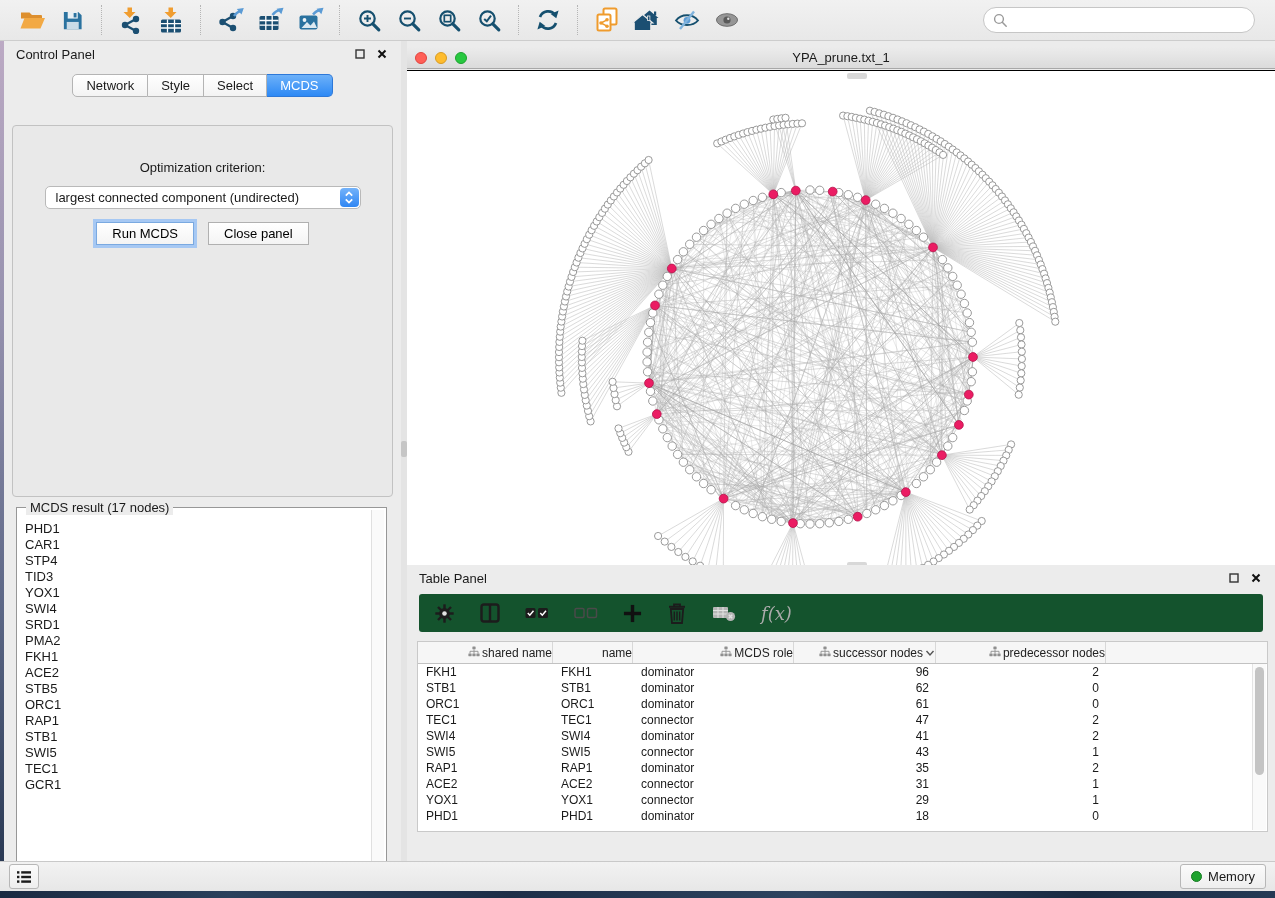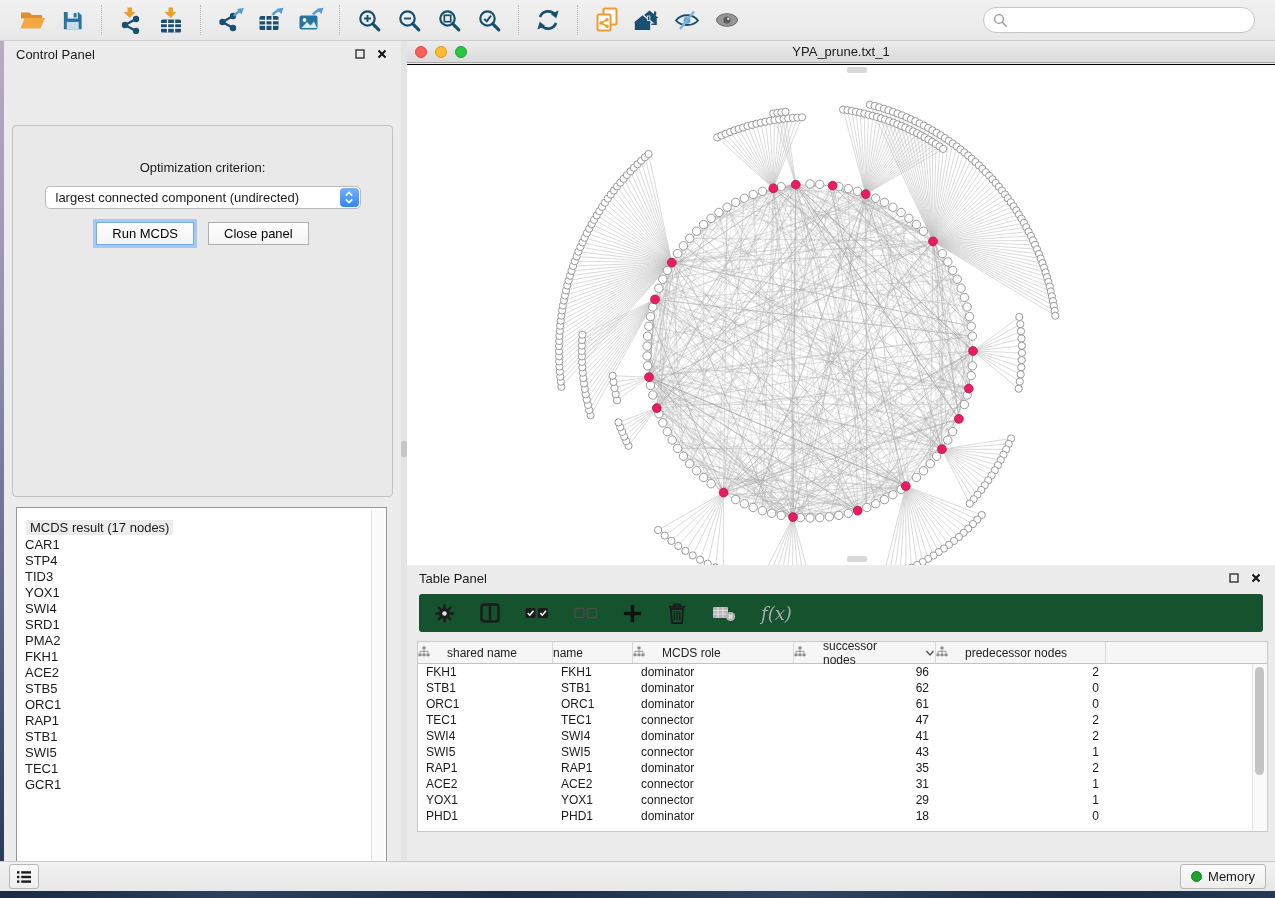--- a/index.html
+++ b/index.html
@@ -28,50 +28,50 @@
   .seg-tab:last-child{border-radius:0 5px 5px 0;}
   .seg-tab.active{background:linear-gradient(#6db1f9,#2d89f5);border-color:#2d78d8;color:#fff;}
   .inner-panel{position:absolute;left:8px;right:8px;top:84px;height:370px;border:1px solid #c2c2c2;border-radius:4px;background:#e9e9e9;z-index:1;}
   .crit-label{margin-top:34px;text-align:center;font-size:13px;}
   .select-box{margin:11px auto 0;width:316px;height:23px;background:#fff;border:1px solid #b9b9b9;border-radius:5px;display:flex;align-items:center;box-sizing:border-box;}
   .select-text{flex:1;font-size:13px;padding-left:10px;white-space:nowrap;overflow:hidden;}
   .select-stepper{width:19px;height:19px;margin-right:1px;border-radius:4px;background:linear-gradient(#74b3fa,#2f86f3);display:flex;align-items:center;justify-content:center;}
   .btn-row{margin-top:13px;display:flex;justify-content:center;gap:14px;}
   .btn{background:linear-gradient(#ffffff,#f4f4f4);border:1px solid #b0b0b0;border-radius:0;font-size:13px;padding:3px 15px;font-family:"Liberation Sans",sans-serif;cursor:default;}
   .btn.focused{box-shadow:0 0 0 3px #a6c8f3;border-color:#7aa9e0;}
-  .result-legend{position:absolute;left:22px;top:479px;z-index:2;background:#ececec;padding:0 4px;font-size:13px;}
+  .result-legend{position:absolute;left:22px;top:459px;z-index:2;background:#ececec;padding:0 4px;font-size:13px;}
   .result-box{position:absolute;left:12px;right:14px;top:466px;height:371px;border:1px solid #979797;background:#fff;}
   .result-list{position:absolute;left:4px;top:13px;bottom:3px;right:16px;overflow:hidden;font-size:13px;}
   .result-list .list-item{line-height:16px;padding-left:4px;}
   .result-scroll{position:absolute;top:2px;bottom:2px;right:2px;width:12px;background:#fafafa;border-left:1px solid #e0e0e0;}
 
   
   .v-divider{position:absolute;left:401px;top:41px;width:6px;height:820px;background:#e4e4e4;}
   .v-grip{position:absolute;left:0;top:400px;width:6px;height:16px;background:#c6c6c6;border-radius:2px;}
 
   
-  .network-window{position:absolute;left:407px;top:41px;width:868px;height:524px;}
+  .network-window{position:absolute;left:407px;top:47px;width:868px;height:524px;}
   .nw-titlebar{position:relative;height:22px;background:linear-gradient(#ececec,#dbdbdb);border-bottom:1px solid #a8a8a8;display:flex;align-items:center;padding:0 8px;box-sizing:border-box;}
   .nw-title{position:absolute;left:0;right:0;text-align:center;font-size:13px;color:#1a1a1a;}
   .tl{width:12px;height:12px;border-radius:50%;margin-right:8px;box-sizing:border-box;position:relative;z-index:1;}
   .tl.red{background:#ff5f57;border:1px solid #e0443e;}
   .tl.yellow{background:#febc2e;border:1px solid #d89b22;}
   .tl.green{background:#28c840;border:1px solid #1da22f;}
   .nw-canvas{position:absolute;left:0;top:23px;width:868px;height:501px;background:#fff;border-top:1px solid #000;box-sizing:border-box;}
   .grip-top{position:absolute;left:440px;top:2px;width:20px;height:6px;background:#d8d8d8;border-radius:2px;}
   .grip-bottom{position:absolute;left:440px;bottom:3px;width:20px;height:6px;background:#d8d8d8;border-radius:2px;}
 
   
   .table-panel{position:absolute;left:407px;top:565px;width:868px;height:296px;background:#ececec;}
   .tp-toolbar{position:absolute;left:12px;right:12px;top:29px;height:38px;background:#14532d;border-radius:3px;display:flex;align-items:center;padding:0 15px;gap:25px;box-sizing:border-box;}
   .tp-ibtn{display:flex;align-items:center;justify-content:center;cursor:default;}
   .fx-label{font-family:"DejaVu Serif",serif;font-style:italic;font-size:18px;color:#ababab;}
   .tp-table{position:absolute;left:10px;right:7px;top:76px;height:191px;background:#fff;border:1px solid #c9c9c9;box-sizing:border-box;overflow:hidden;}
   .tbl-head{display:flex;height:21px;background:#f6f6f6;border-bottom:1px solid #c2c2c2;}
-  .th{display:flex;align-items:center;justify-content:flex-start;gap:17px;font-size:12px;color:#222;border-right:1px solid #d8d8d8;box-sizing:border-box;cursor:default;}
+  .th{display:flex;align-items:center;justify-content:flex-end;gap:2px;font-size:12px;color:#222;border-right:1px solid #d8d8d8;box-sizing:border-box;cursor:default;}
   .th.fill{flex:1;border-right:none;}
   .tr{display:flex;height:16px;align-items:center;}
   .td{font-size:12px;box-sizing:border-box;white-space:nowrap;overflow:hidden;}
   .c1{width:135px;}.c2{width:80px;}.c3{width:161px;}.c4{width:142px;}.c5{width:170px;}
   .td.c1,.td.c2,.td.c3{padding-left:8px;text-align:left;}
   .td.c4,.td.c5{padding-right:7px;text-align:right;}
   .tbl-scroll{position:absolute;right:1px;top:22px;bottom:1px;width:13px;background:#fafafa;border-left:1px solid #e4e4e4;}
   .tbl-thumb{position:absolute;top:3px;left:1.5px;width:9px;height:108px;border-radius:5px;background:#c4c4c4;}
   .tp-tabs{position:absolute;left:0;right:0;top:271px;display:flex;justify-content:center;}
 
@@ -247,20 +247,26 @@
           <svg width="10" height="10" viewBox="0 0 10 10">
             <rect x="1" y="1" width="8" height="8" fill="none" stroke="#333" stroke-width="1.4"></rect>
           </svg>
         </span>
       <span class="ph-icon">
           <svg width="10" height="10" viewBox="0 0 10 10">
             <path d="M1.5 1.5 L8.5 8.5 M8.5 1.5 L1.5 8.5" stroke="#111" stroke-width="2"></path>
           </svg>
         </span>
     </div>
+    <div class="tabs-row">
+        <div class="seg-tab">Network</div>
+        <div class="seg-tab">Style</div>
+        <div class="seg-tab">Select</div>
+        <div class="seg-tab active">MCDS</div>
+      </div>
     <div class="inner-panel">
       <div class="crit-label">Optimization criterion:</div>
       <div class="select-box">
         <span class="select-text">largest connected component (undirected)</span>
         <span class="select-stepper">
             <svg width="10" height="15" viewBox="0 0 10 15">
               <path d="M1.8 5.6 L5 2.4 L8.2 5.6" fill="none" stroke="#fff" stroke-width="1.7"></path>
               <path d="M1.8 9.4 L5 12.6 L8.2 9.4" fill="none" stroke="#fff" stroke-width="1.7"></path>
             </svg>
           </span>

